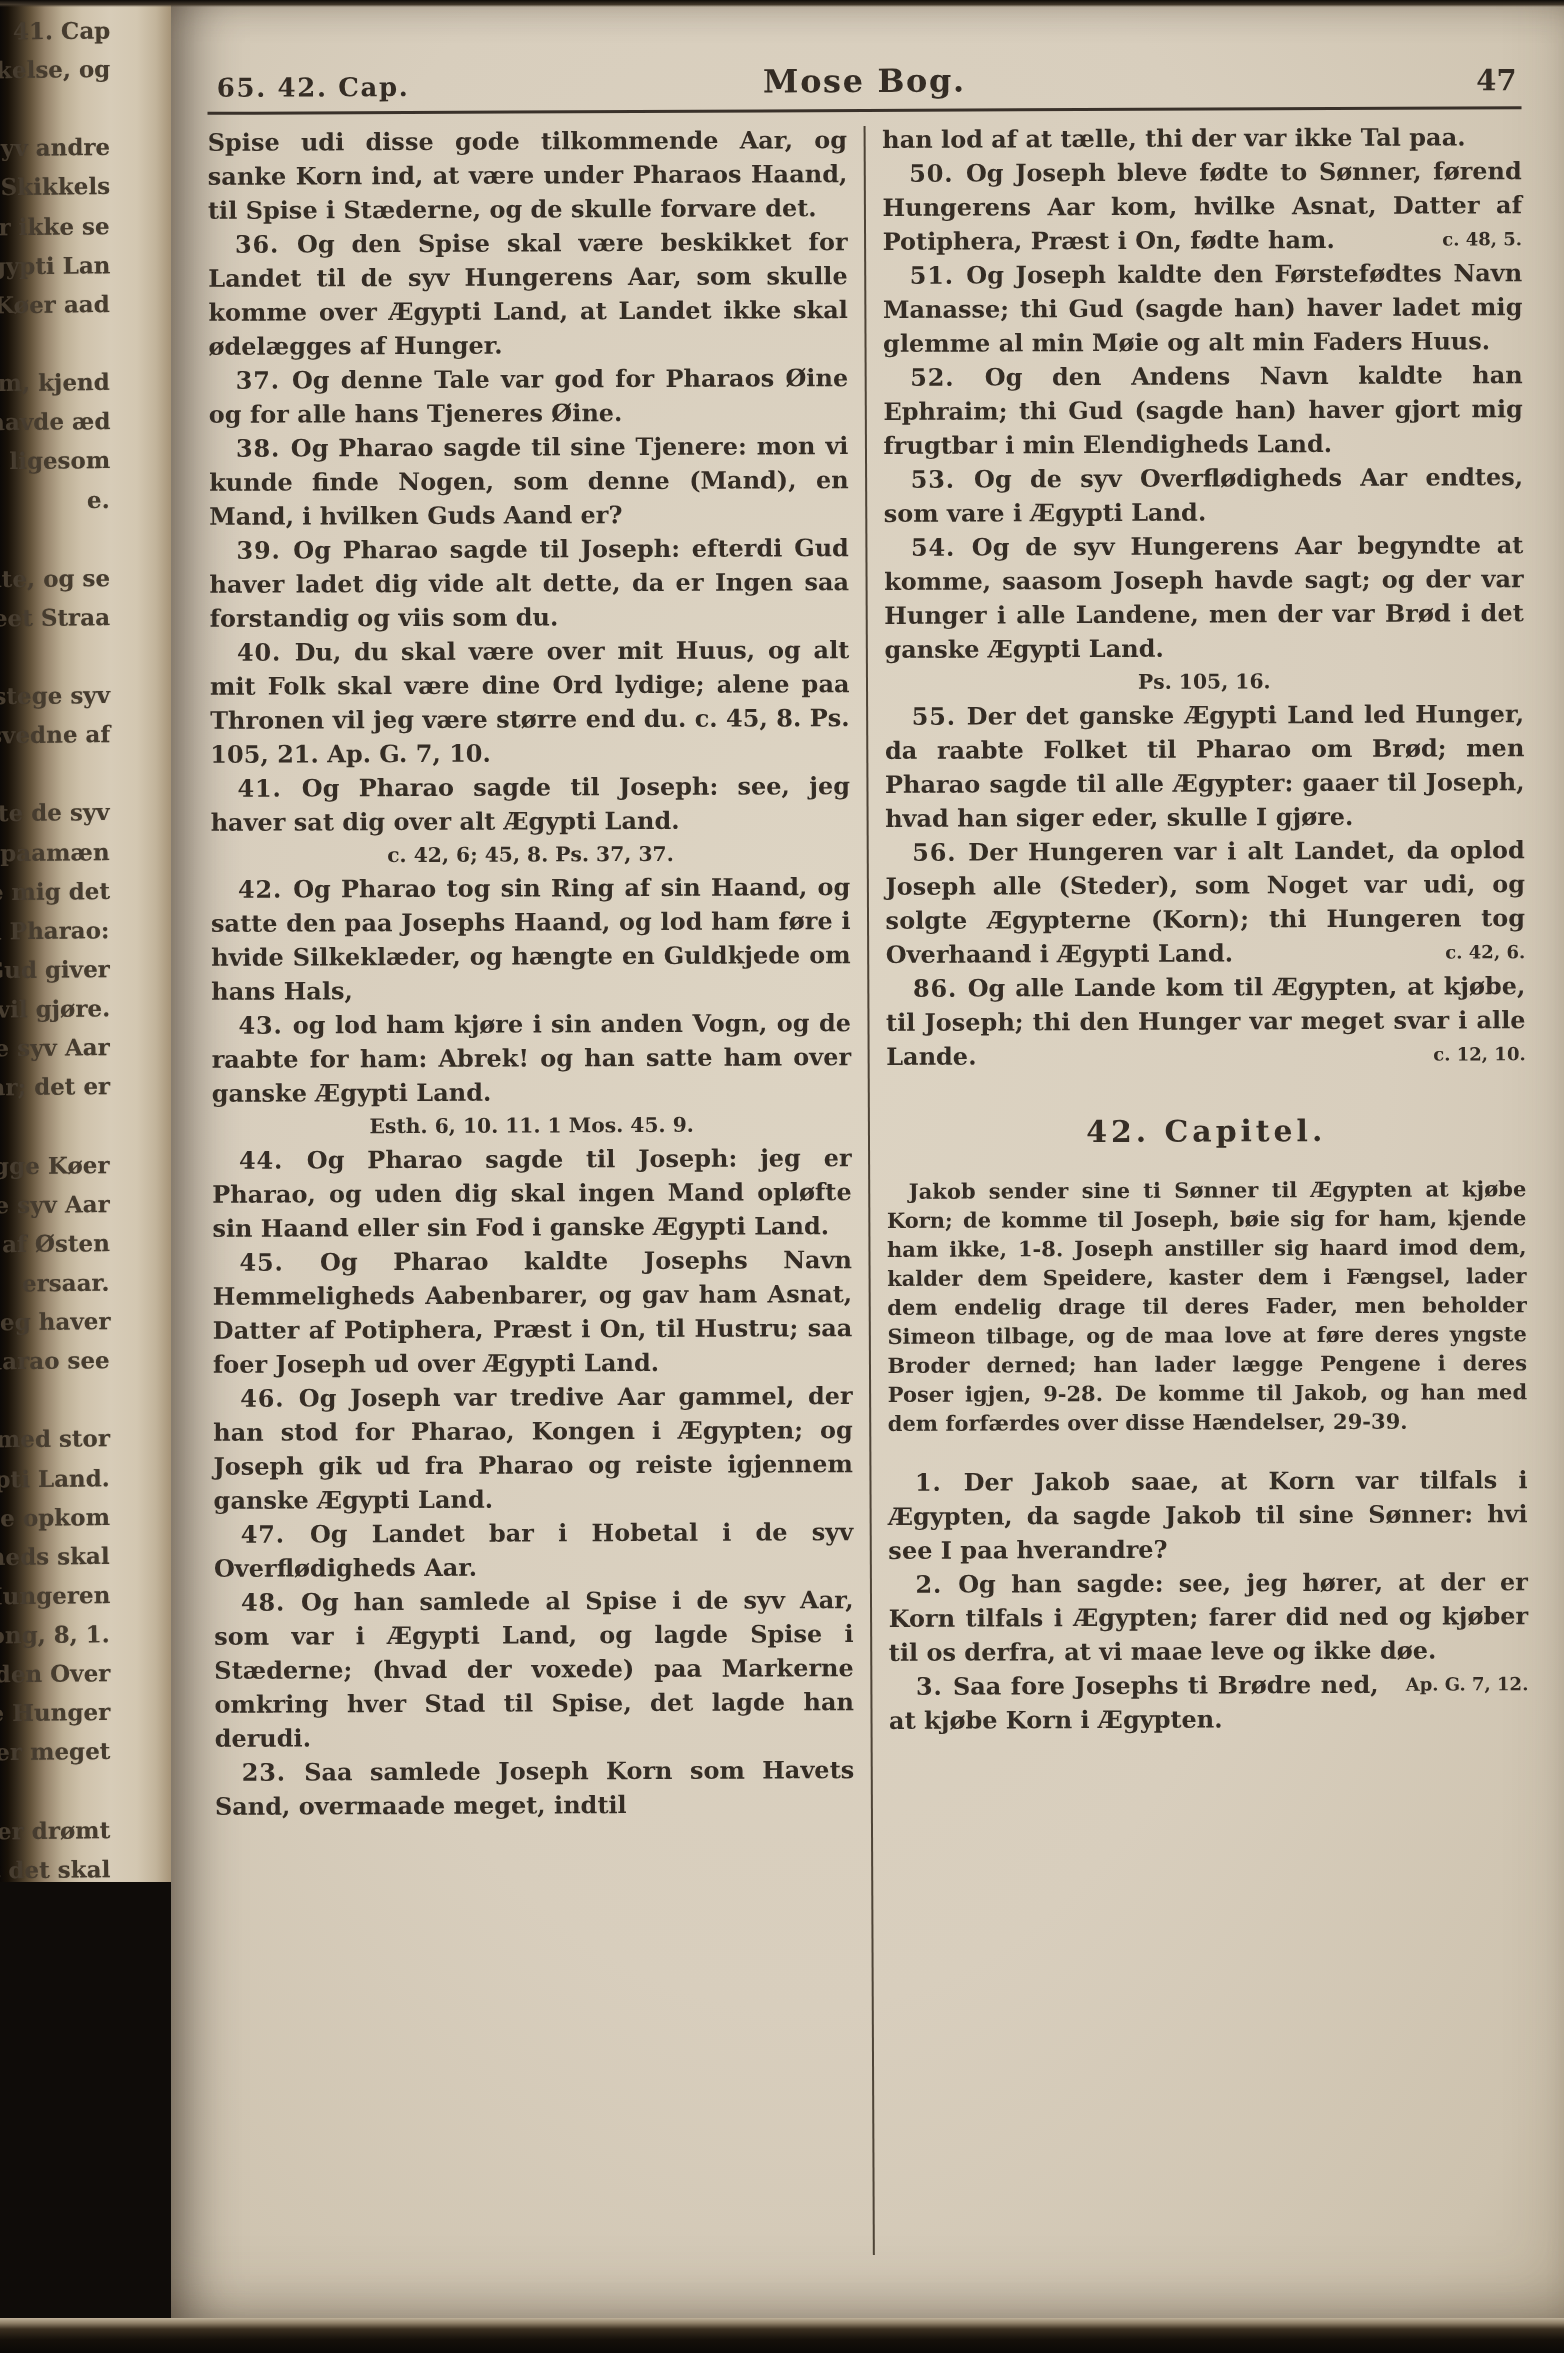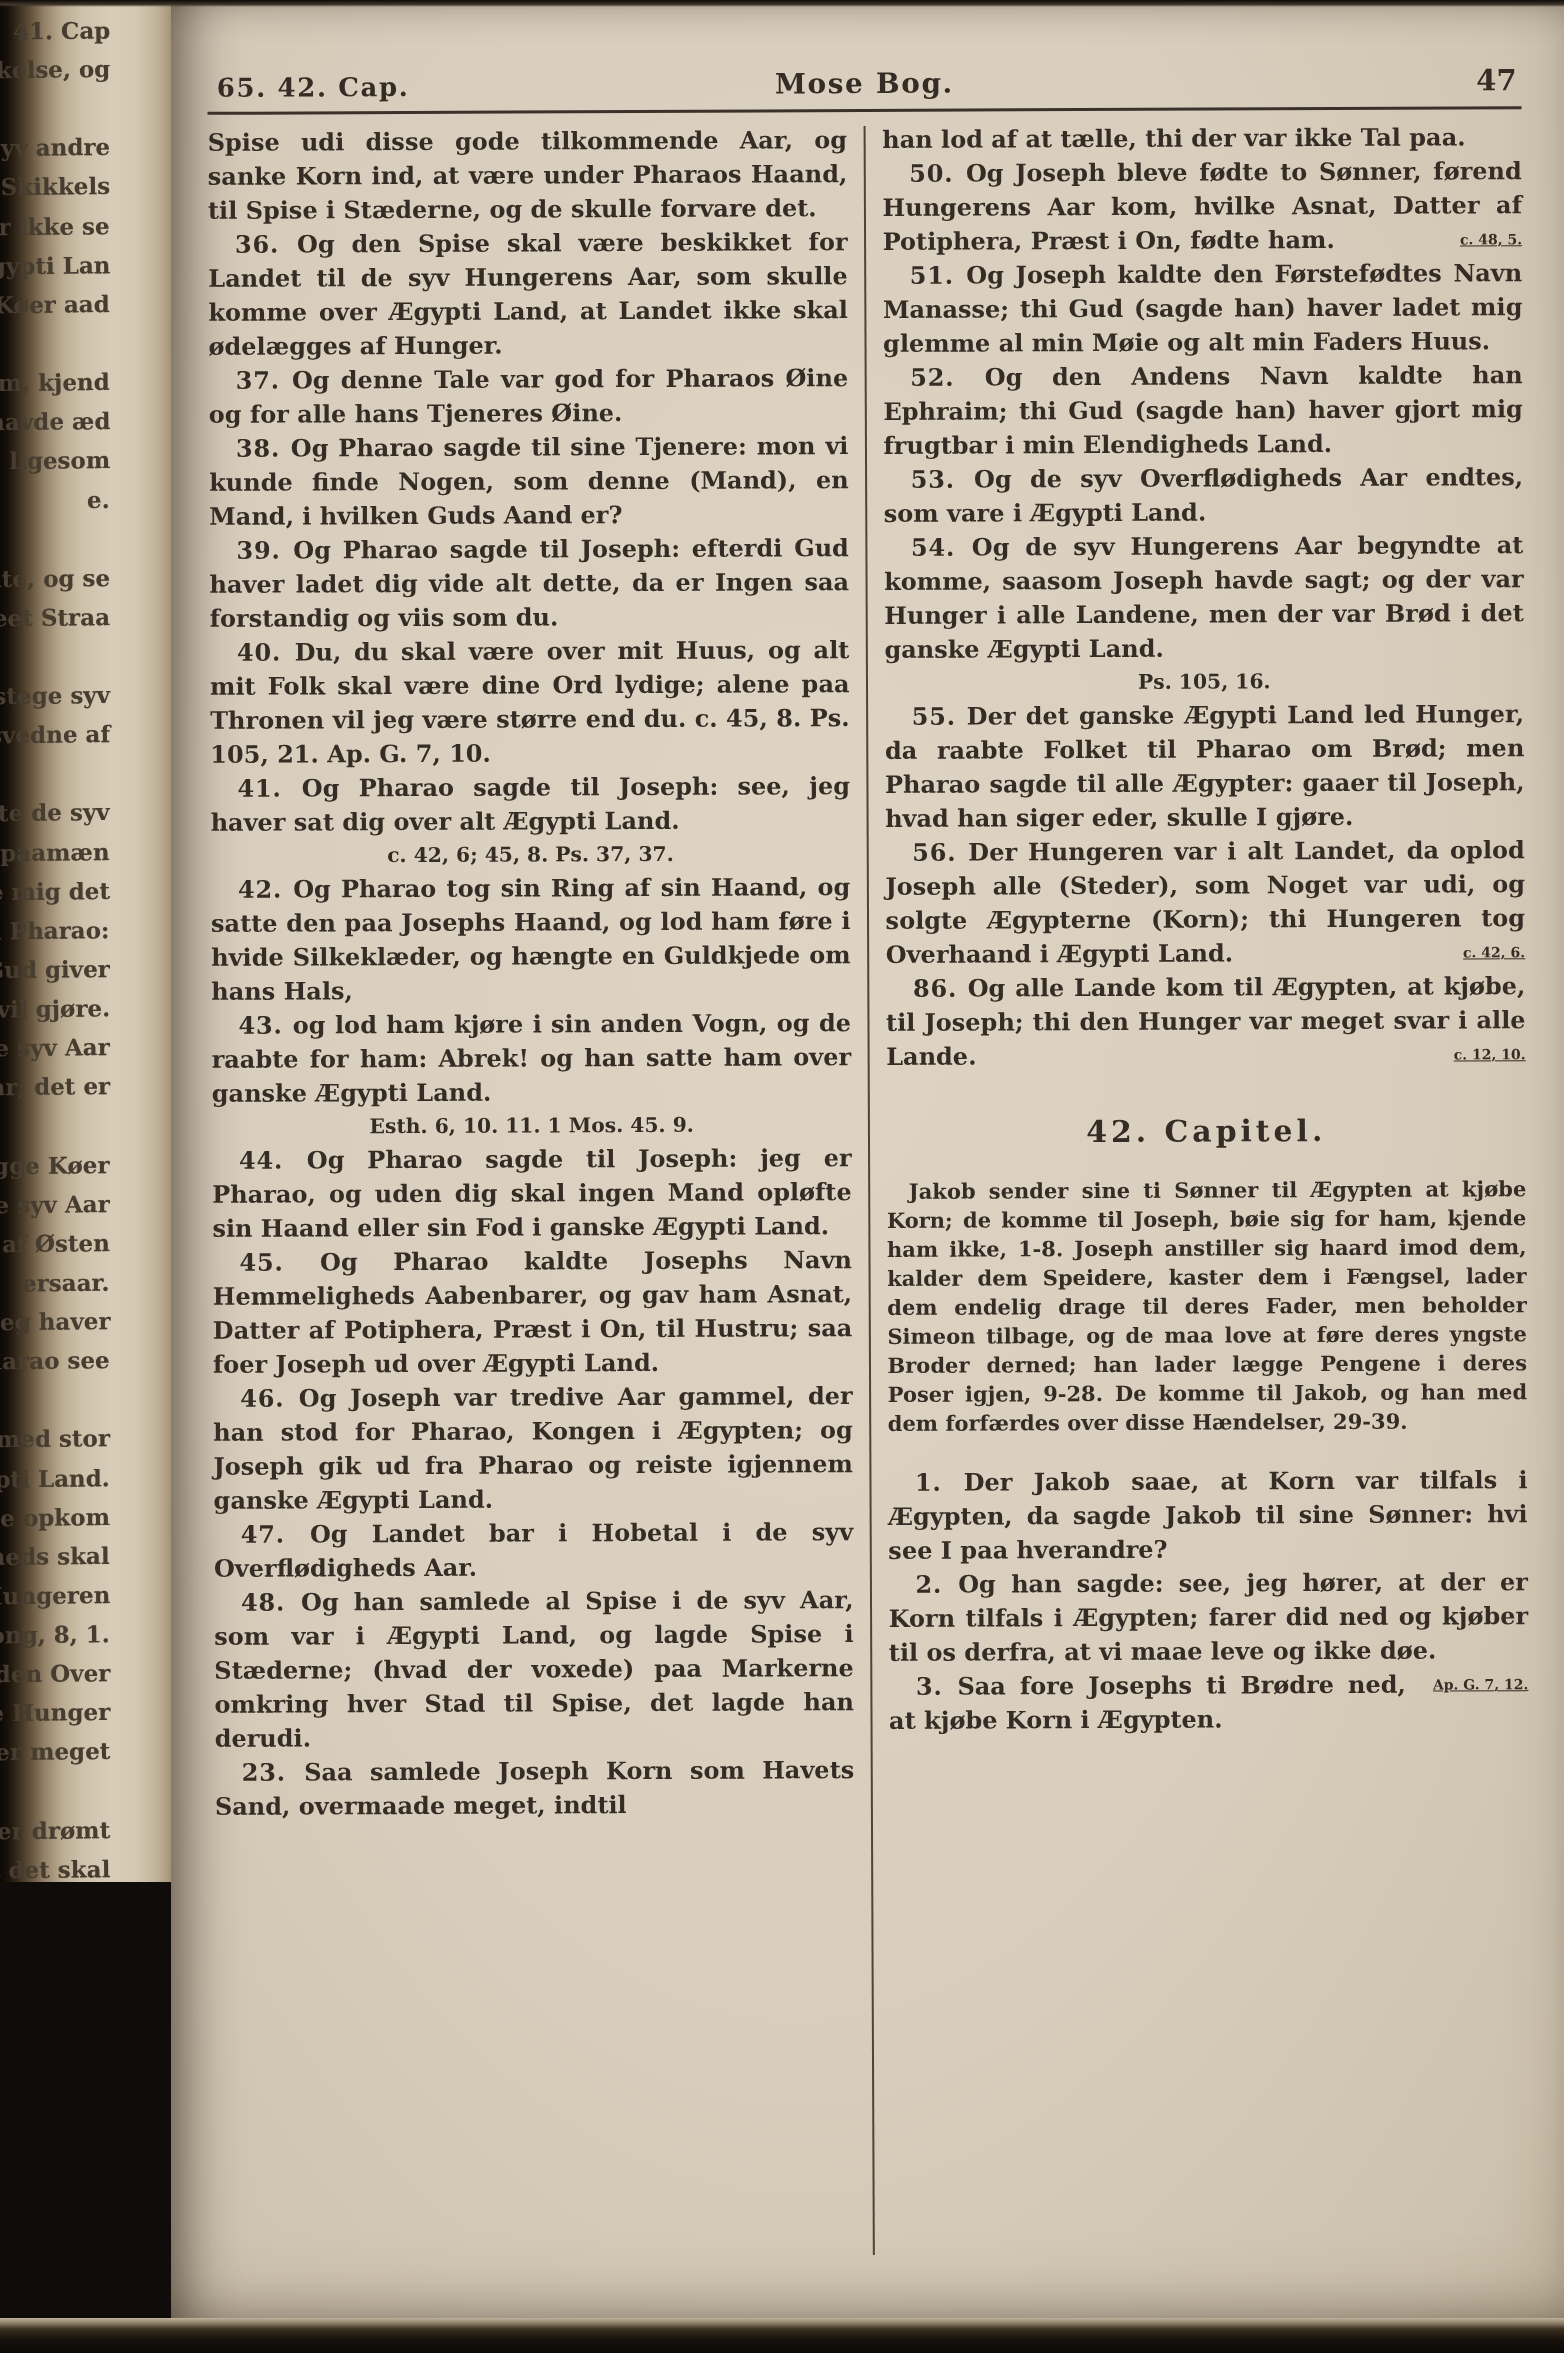--- a/index.html
+++ b/index.html
@@ -29,36 +29,36 @@
     position:absolute;left:171px;top:0;right:0;height:2318px;
     background:radial-gradient(ellipse at 45% 40%, #ddd4c3 0%, #d8cebd 55%, #cdc2ae 90%, #c3b7a1 100%);
     box-shadow:inset 36px 0 55px -23.5px rgba(35,25,15,.62),
                inset -19.6px -39px 70px -35px rgba(70,55,35,.35),
                inset 0 23.5px 39px -23.5px rgba(60,48,32,.30);
   }
   .page-inner{padding:58px 39px 0 41px;transform:rotate(-0.25deg);color:#352d25;}
 
   .header{position:relative;height:42px;}
   .h-left{position:absolute;left:9.4px;bottom:0;font-size:26px;font-weight:700;letter-spacing:1.6px;}
-  .h-center{position:absolute;left:50%;transform:translateX(-50%);bottom:0;font-size:28px;font-weight:700;letter-spacing:1.6px;}
+  .h-center{position:absolute;left:50%;transform:translateX(-50%);bottom:0;font-size:32px;font-weight:700;letter-spacing:1.6px;}
   .h-right{position:absolute;right:4.7px;bottom:0;font-size:29px;font-weight:700;}
   .header-rule{margin-top:9.4px;border-bottom:3.1px solid #39312a;}
 
   .columns{display:flex;margin-top:11px;min-height:2160px;align-items:stretch;}
   .col{flex:1 1 0;}
   .divider{width:2.3px;background:#4e4437;margin:3.1px 16.4px 28px 16.4px;}
 
   .col p{margin:0;font-size:24px;line-height:34px;font-weight:700;text-align:justify;}
   .it-cont{text-indent:0;}
   .it-verse{text-indent:27px;}
   .it-ref{text-align:center !important;font-size:20.3px !important;line-height:33px !important;font-weight:700;}
   .it-heading{text-align:center !important;font-size:30px !important;letter-spacing:3.9px;
               margin:42px 0 27px !important;text-indent:0;}
   .it-intro{font-size:21px !important;line-height:29px !important;text-indent:22px;margin-bottom:28px !important;}
-  .ref-inline{float:right;font-size:14px;text-decoration:underline;}
+  .ref-inline{float:right;font-size:18px;}
   .vnum{letter-spacing:0.8px;}
 
   
   .top-edge{position:absolute;top:0;left:0;right:0;height:7px;z-index:5;
     background:linear-gradient(180deg,#0d0a07 0%,#40362a 65%,rgba(64,54,42,0) 100%);}
   .bottom-edge{position:absolute;left:0;bottom:0;width:100%;height:36px;z-index:5;
     background:linear-gradient(0deg,#0a0806 0px,#15100a 14px,#3a2f20 25px,#8f8068 31px,#bfb29a 36px);}
 </style>
 </head>
 <body>

